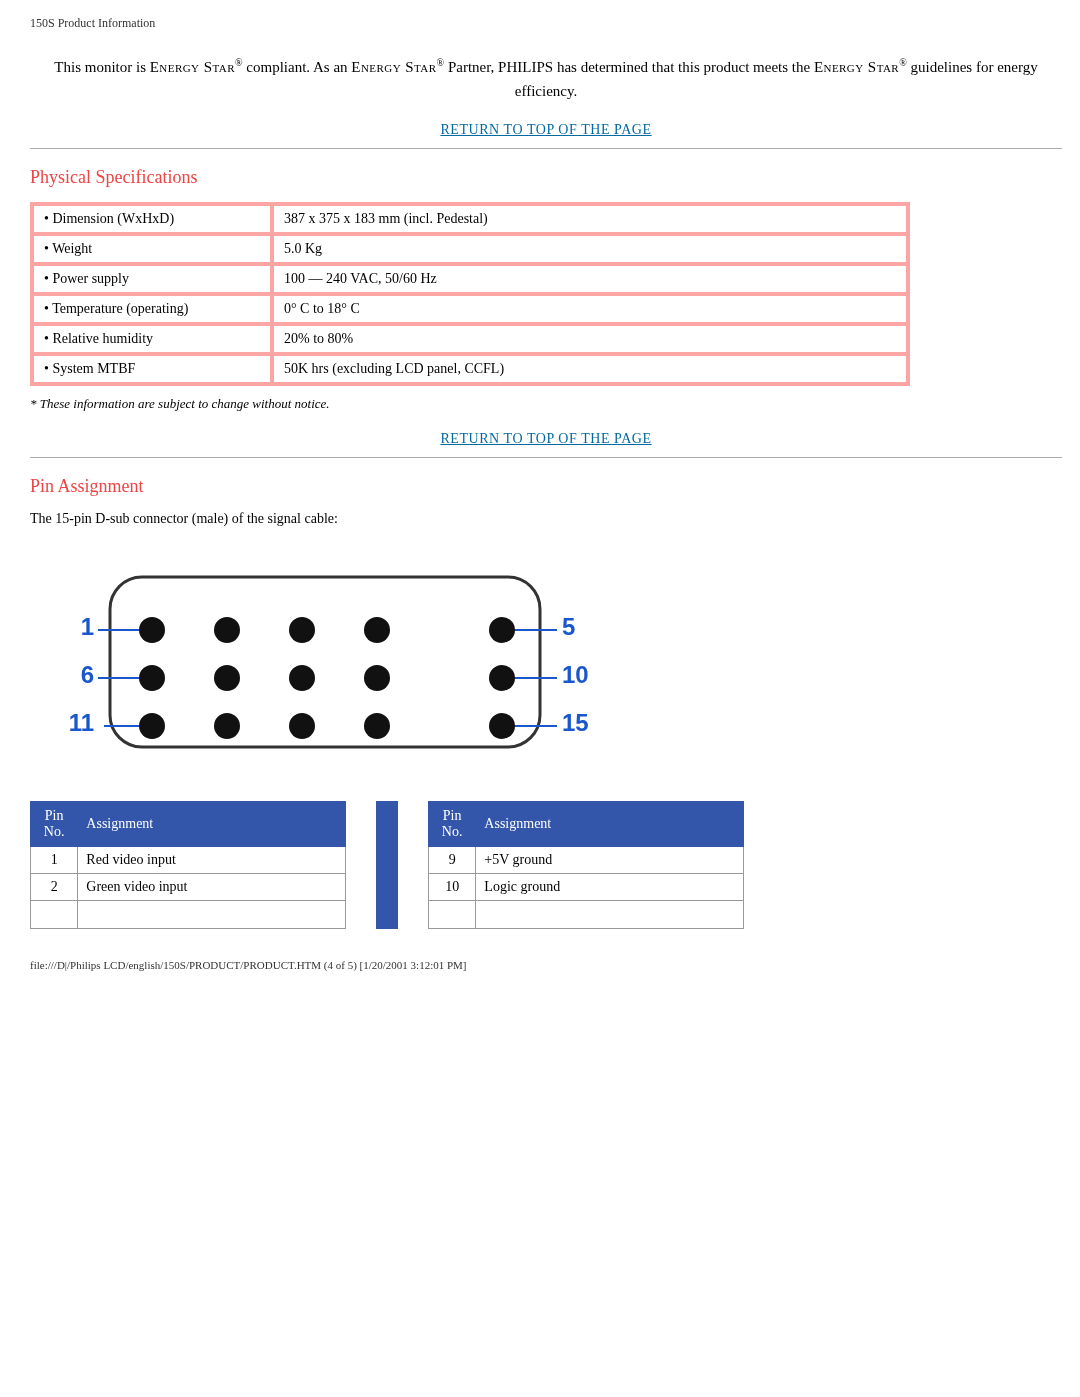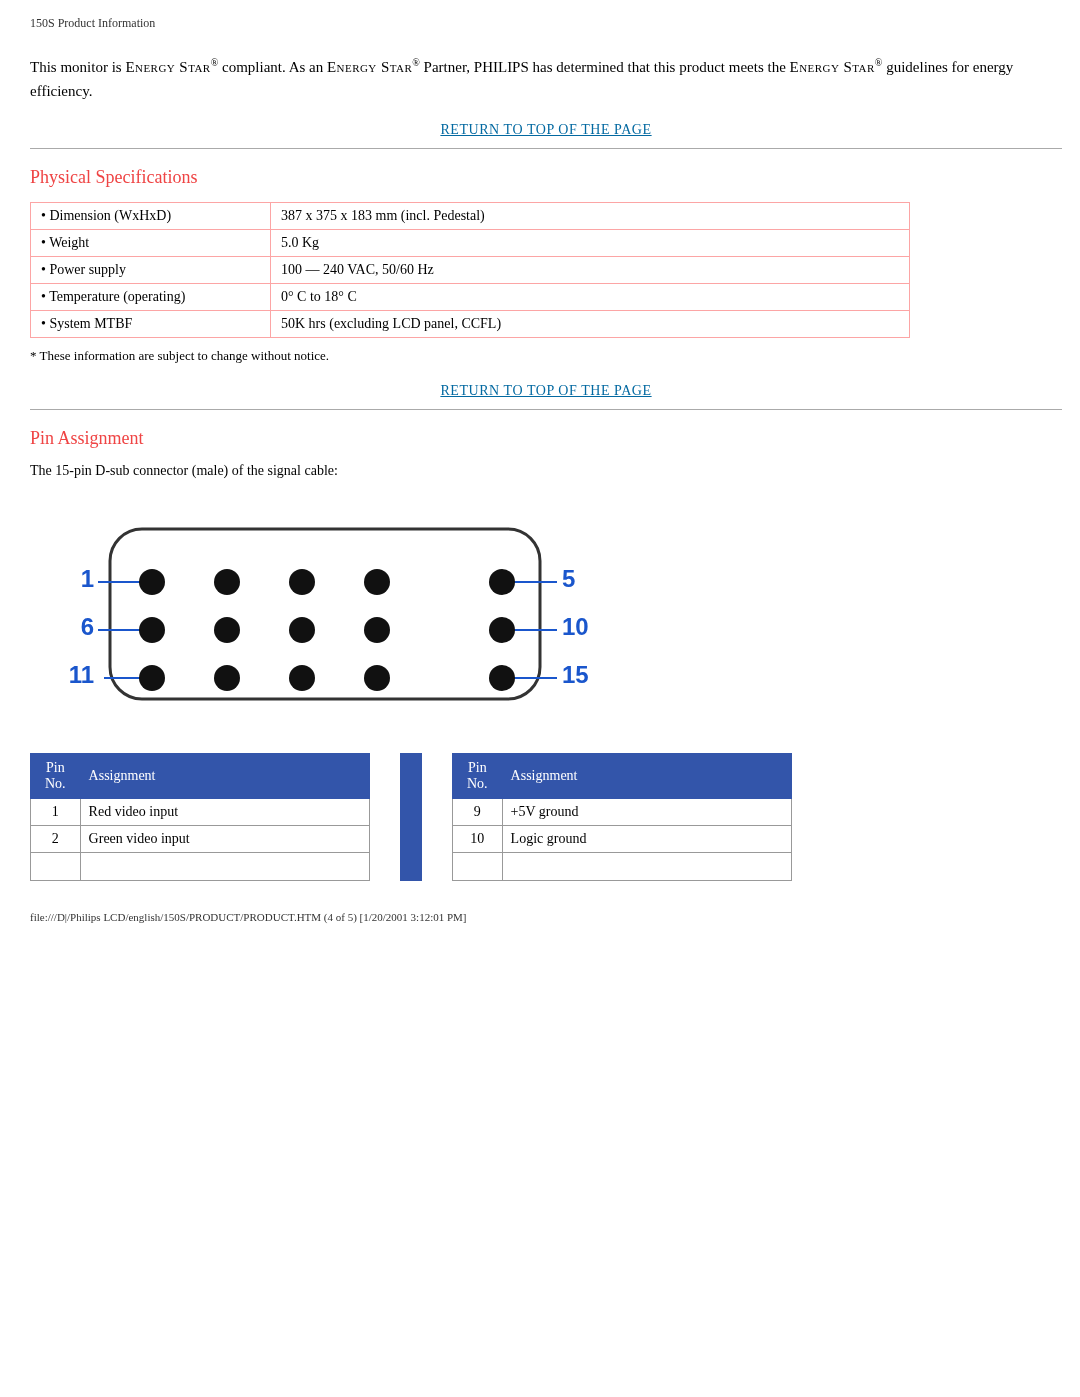--- a/index.html
+++ b/index.html
@@ -19,20 +19,21 @@
       font-size: 12px;
       color: #333;
       padding: 6px 0 6px 0;
       border-bottom: none;
       margin-bottom: 6px;
     }
     .energy-star-block {
       margin: 18px 0 18px 0;
       font-size: 15px;
       line-height: 1.6;
+      text-align: center;
     }
     .energy-star-block sup {
       font-size: 10px;
     }
     .small-caps {
       font-variant: small-caps;
       letter-spacing: 0.03em;
     }
     .return-link {
       text-align: center;
@@ -55,29 +56,30 @@
       font-weight: normal;
       margin-bottom: 14px;
     }
     
     .specs-table {
       border-collapse: collapse;
       width: 880px;
       margin-bottom: 10px;
     }
     .specs-table td {
-      border: 1px solid #fca5a5;
+      border: 4px solid #fca5a5;
       padding: 5px 10px;
       font-size: 14px;
       vertical-align: top;
     }
     .specs-table td:first-child {
       width: 240px;
     }
     .footnote {
+      font-style: italic;
       font-size: 13px;
       margin: 8px 0 10px 0;
     }
     
     .pin-assignment-section {
       margin-top: 10px;
     }
     .pin-description {
       font-size: 14px;
       margin-bottom: 30px;
@@ -94,21 +96,21 @@
       height: 220px;
     }
     
     .pin-tables-wrapper {
       display: flex;
       gap: 30px;
       margin-top: 4px;
     }
     .pin-table {
       border-collapse: collapse;
-      width: 340px;
+      width: 316px;
     }
     .pin-table th {
       background-color: #3355aa;
       color: #fff;
       border: 1px solid #3355aa;
       padding: 6px 8px;
       font-size: 14px;
       font-weight: normal;
       text-align: left;
     }
@@ -175,20 +177,24 @@
           <td>• Weight</td>
           <td>5.0 Kg</td>
         </tr>
         <tr>
           <td>• Power supply</td>
           <td>100 — 240 VAC, 50/60 Hz</td>
         </tr>
         <tr>
           <td>• Temperature (operating)</td>
           <td>0° C to 18° C</td>
+        </tr>
+        <tr>
+          <td>• Relative humidity</td>
+          <td>20% to 80%</td>
         </tr>
         <tr>
           <td>• System MTBF</td>
           <td>50K hrs (excluding LCD panel, CCFL)</td>
         </tr>
       </tbody>
   </table>
 
   <div class="footnote">* These information are subject to change without notice.</div>
 

